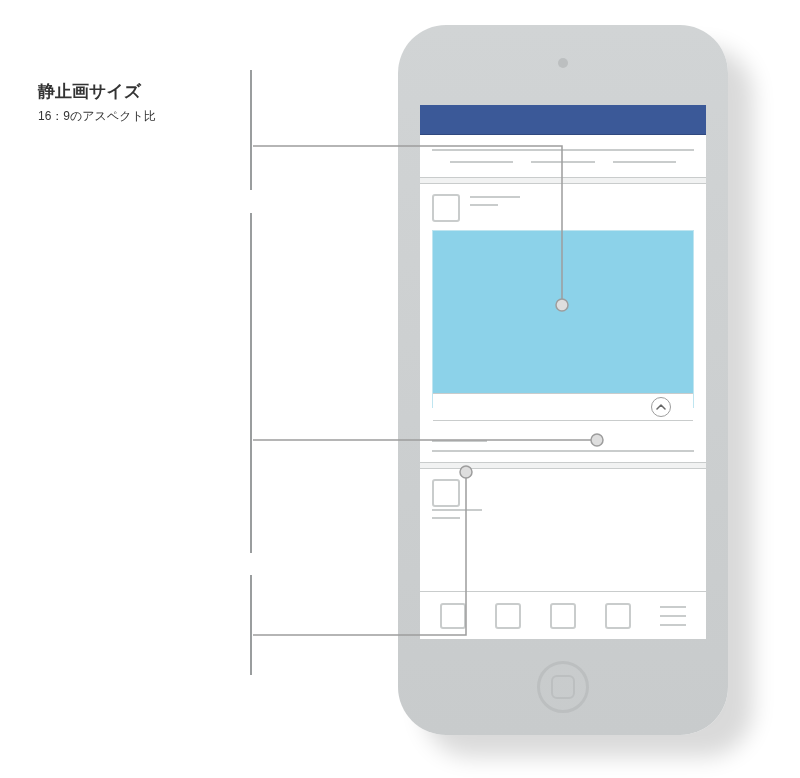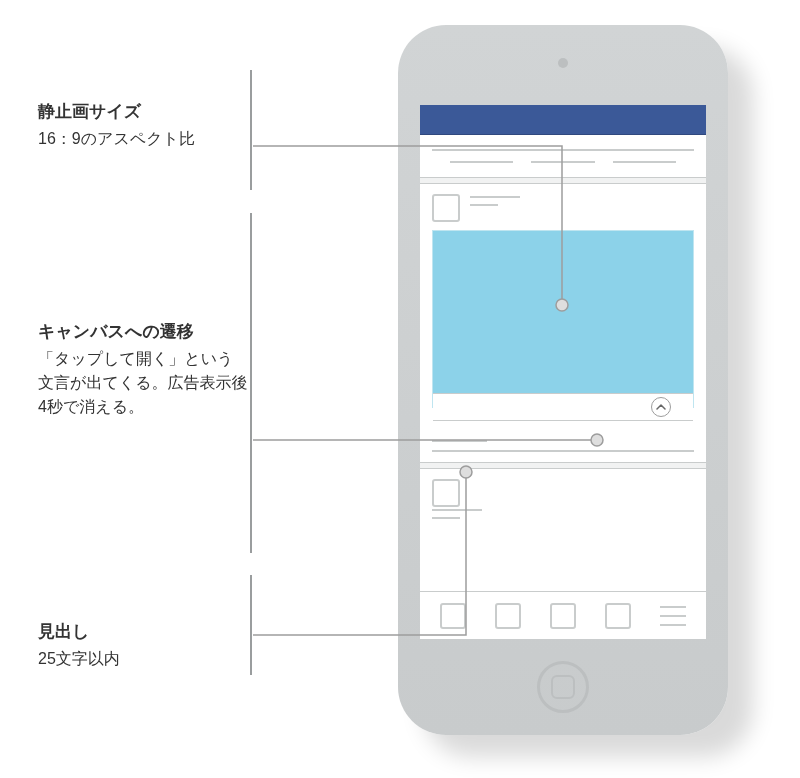--- a/index.html
+++ b/index.html
@@ -187,24 +187,23 @@
   .anno {
     position: absolute;
     left: 38px;
     width: 210px;
     color: #333;
   }
   .anno h4 {
     font-size: 17px;
     font-weight: 700;
     margin-bottom: 4px;
-    margin-top: 20px;
   }
   .anno p {
-    font-size: 16px;
+    font-size: 12px;
     font-weight: 400;
     line-height: 1.5;
   }
   .anno-1 { top: 80px; }
   .anno-2 { top: 300px; }
   .anno-3 { top: 600px; }
 
   
   .bracket {
     position: absolute;
@@ -232,28 +231,20 @@
 
 <div class="stage">
 
   <div class="bracket b1"></div>
   <div class="bracket b2"></div>
   <div class="bracket b3"></div>
 
   <div class="anno anno-1">
     <h4>静止画サイズ</h4>
     <p>16：9のアスペクト比</p>
-  </div>
-  <div class="anno anno-2">
-    <h4>キャンバスへの遷移</h4>
-    <p>「タップして開く」という文言が出てくる。広告表示後4秒で消える。</p>
-  </div>
-  <div class="anno anno-3">
-    <h4>見出し</h4>
-    <p>25文字以内</p>
   </div>
 
   <div class="phone-shadow"></div>
   <div class="phone">
     <div class="ear-speaker"></div>
     <div class="home-btn"></div>
 
     <div class="screen">
       <div class="screen-inner">
         <div class="topbar"></div>

